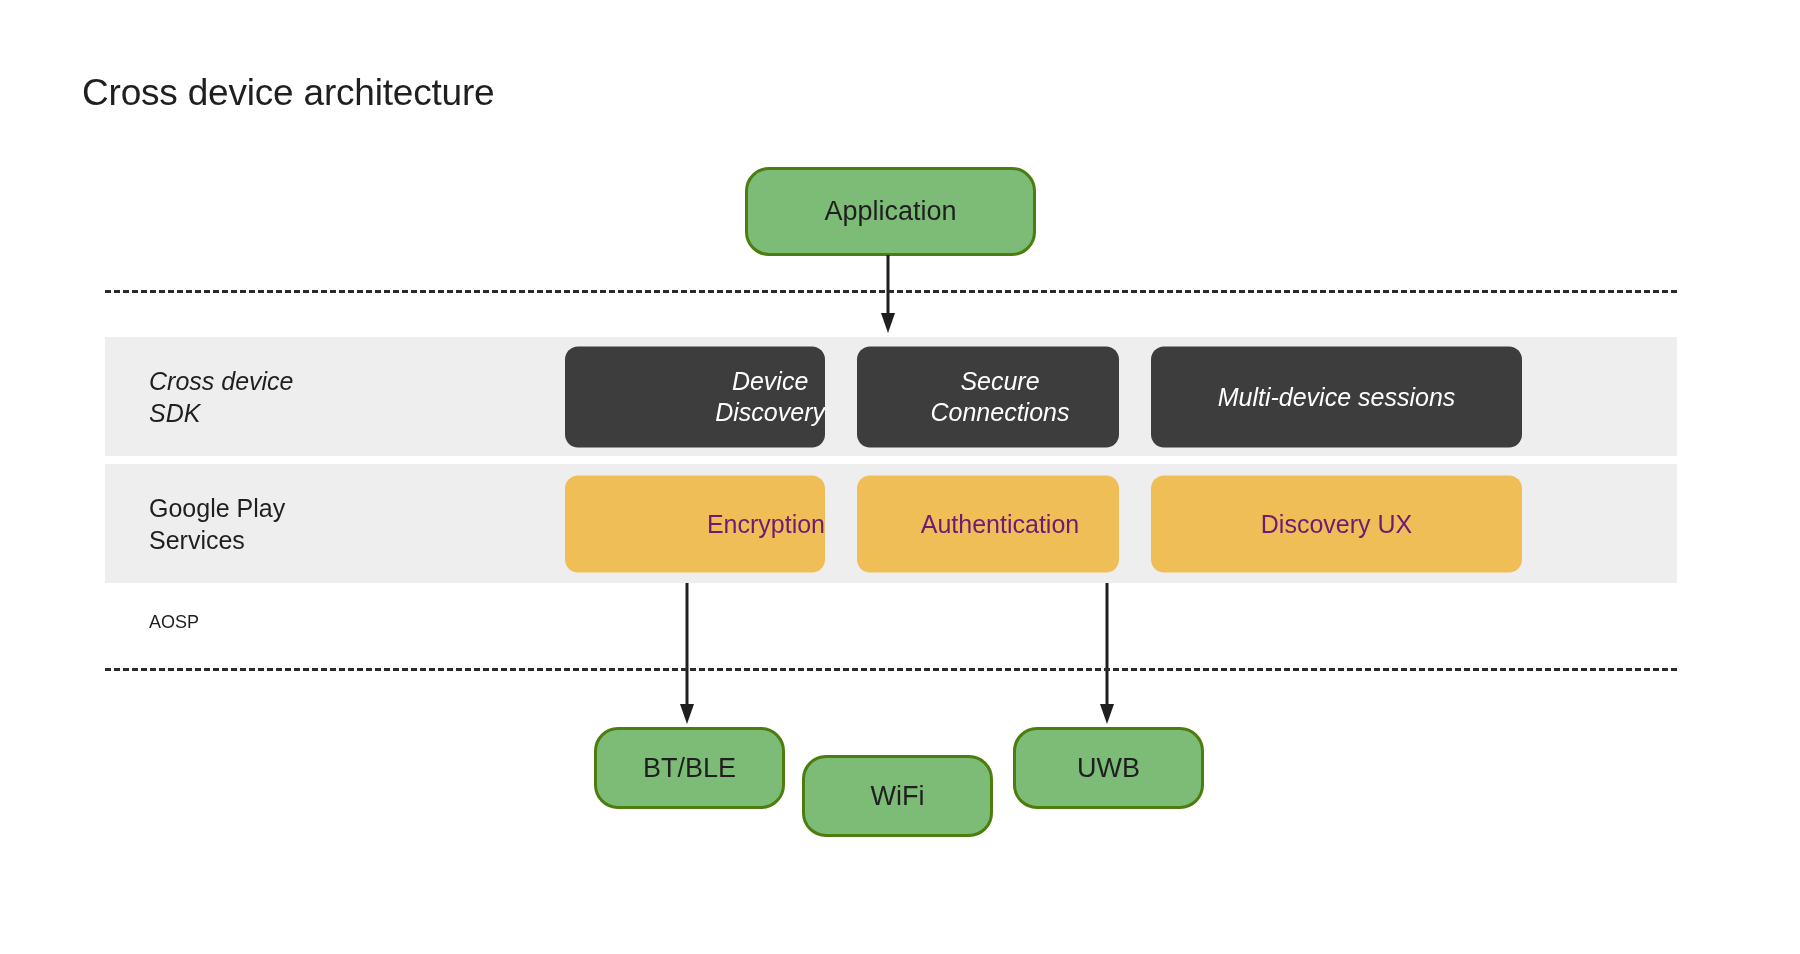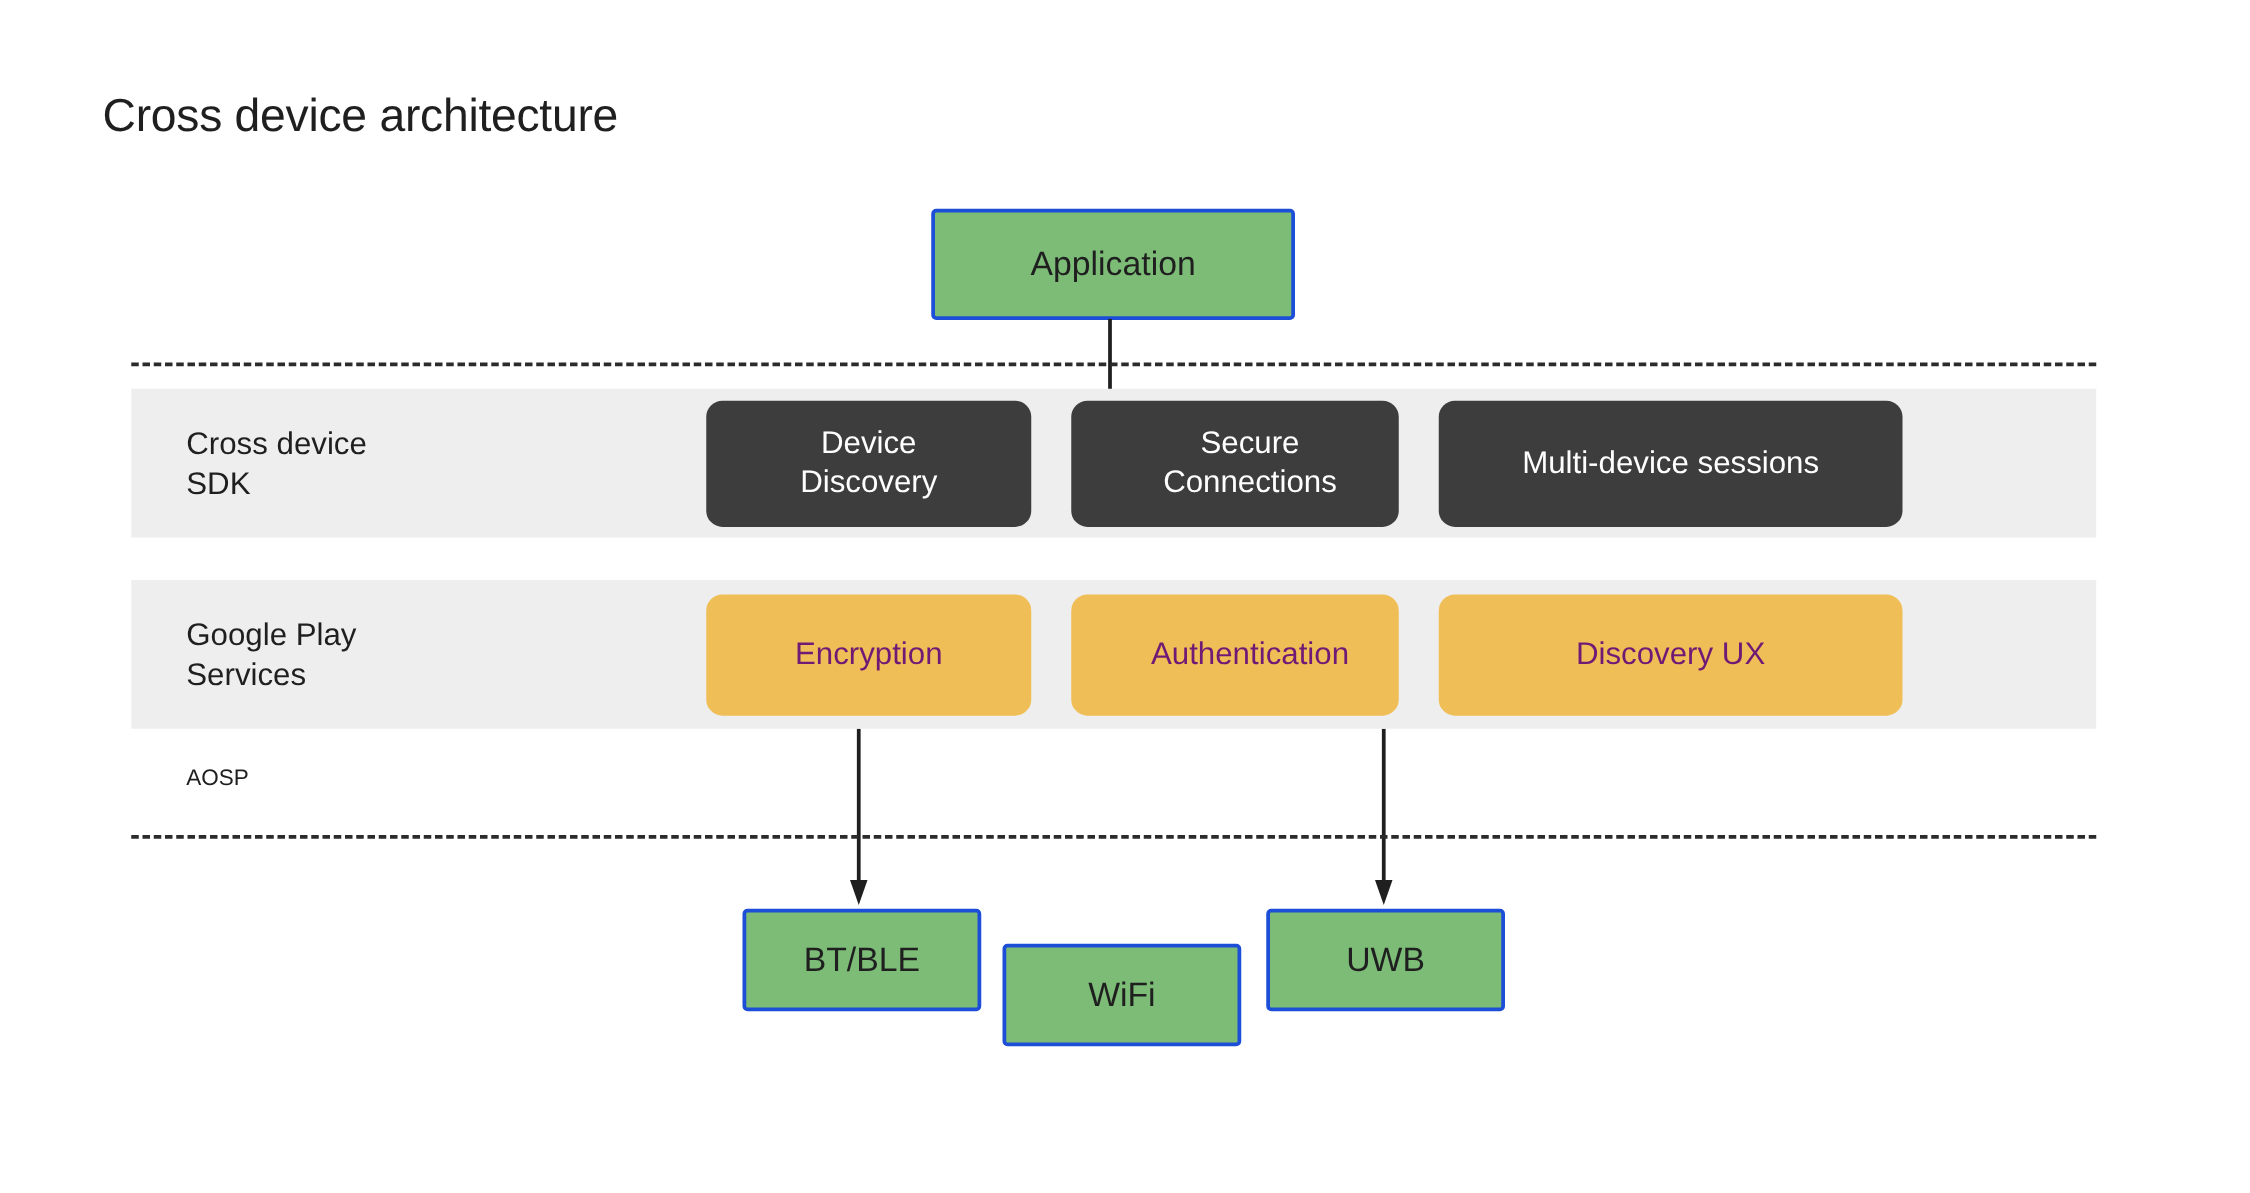--- a/index.html
+++ b/index.html
@@ -44,21 +44,21 @@
   .divider-top    { top: 290px; }
   .divider-bottom { top: 668px; }
 
   
   .band {
     position: absolute;
     left: 105px;
     width: 1572px;
     background: #eeeeee;
   }
-  .band-sdk { top: 311px; height: 119px; }
+  .band-sdk { top: 337px; height: 119px; font-style: italic; }
   .band-gps { top: 464px; height: 119px; }
 
   .band-label {
     position: absolute;
     left: 44px;
     top: 50%;
     transform: translateY(-50%);
     font-size: 25px;
     line-height: 32px;
     color: #1f1f1f;
@@ -92,39 +92,39 @@
     background: #3d3d3d;
     color: #ffffff;
     height: 101px;
   }
   .node-amber {
     background: #efbe56;
     color: #701a75;
     height: 97px;
   }
 
-  .w-sm  { width: 260px; }
+  .w-sm  { width: 260px; justify-content: flex-end; }
   .w-md  { width: 262px; padding-left: 24px; }
   .w-lg  { width: 371px; }
 
   
   .aosp-label {
     position: absolute;
     left: 149px;
     top: 612px;
     font-size: 18px;
     color: #1f1f1f;
   }
 
   
   .green-box {
     position: absolute;
     background: #7cbc77;
-    border: 3px solid #1d4ed8;
-    border-radius: 4px;
+    border: 3px solid #4d7c0f;
+    border-radius: 24px;
     box-sizing: border-box;
     display: flex;
     align-items: center;
     justify-content: center;
     color: #1f1f1f;
     font-size: 27px;
   }
   .app-box {
     left: 745px;
     top: 167px;

